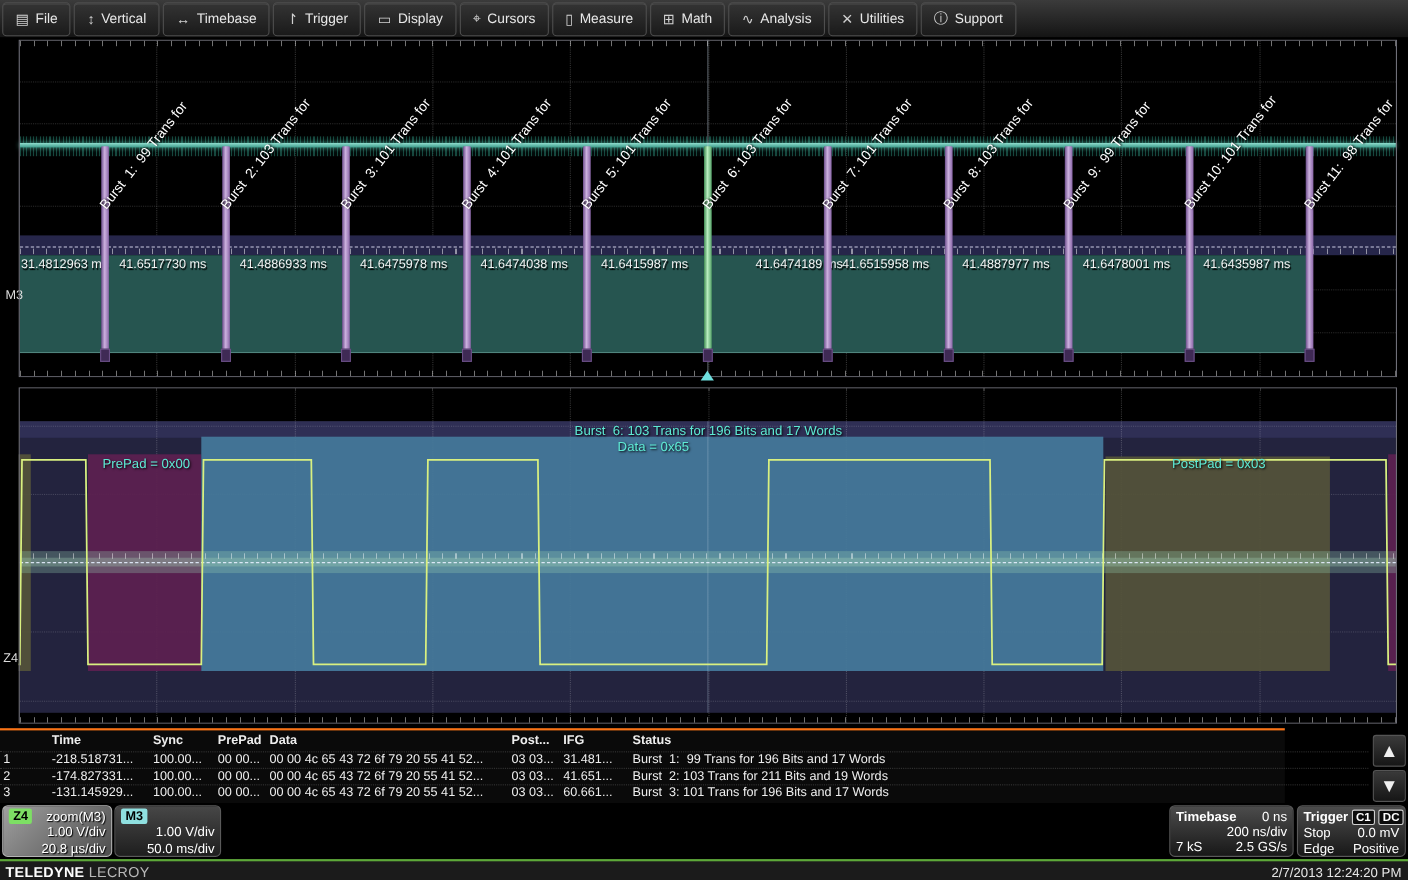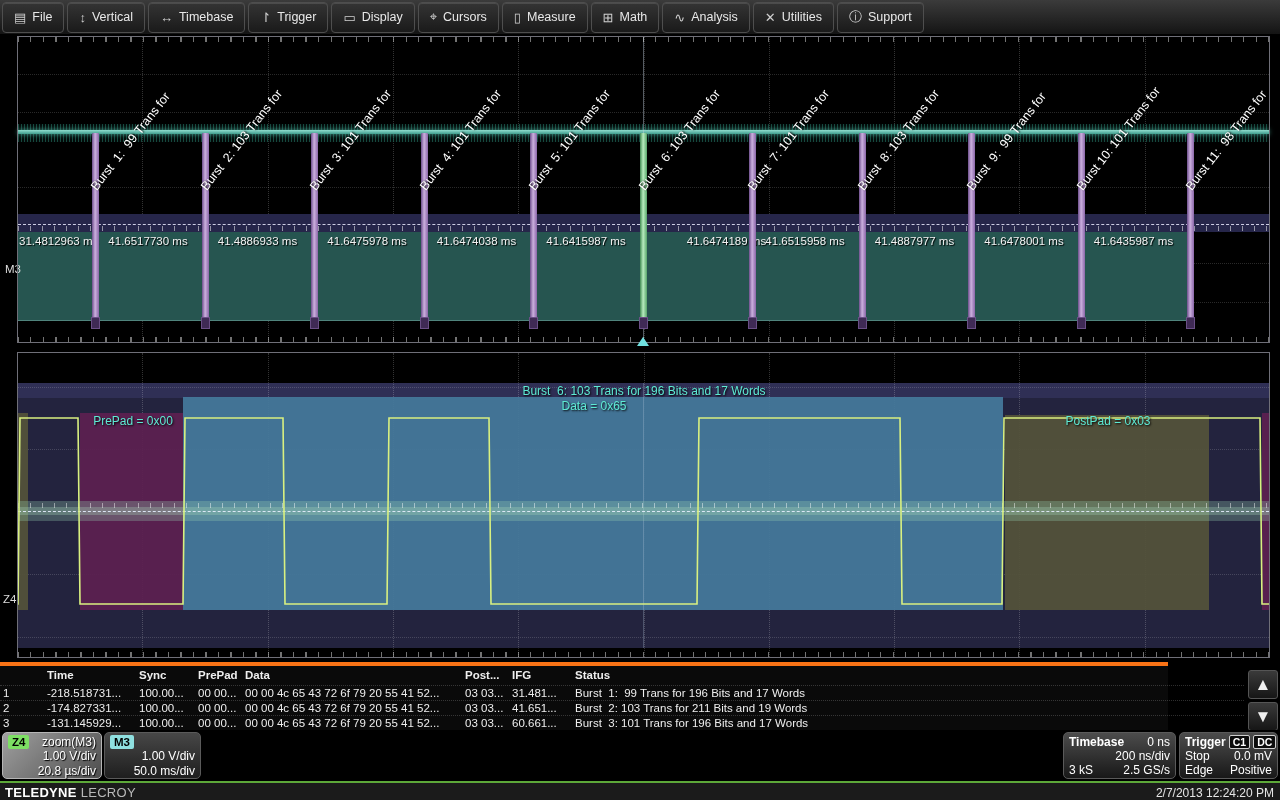--- a/index.html
+++ b/index.html
@@ -58,21 +58,21 @@
   .zp-band-core{position:absolute;left:18px;right:11px;top:155px;height:8px;
      background:rgba(170,215,185,.30);}
   .zp-dash{position:absolute;left:18px;right:11px;top:159px;height:0;
      border-top:1px dashed rgba(230,238,255,.9);}
   .zp-ticks{position:absolute;left:18px;right:11px;top:151px;height:5px;
      background:repeating-linear-gradient(90deg,rgba(255,255,255,.45) 0 1px,transparent 1px 12px);}
   .zp-annot{position:absolute;transform:translateX(-50%);font-size:12px;color:#5eead4;
      white-space:pre;text-shadow:1px 1px 2px #000;}
   
   #decode-table{position:absolute;left:0;top:662px;width:1168px;height:68px;background:#0a0a0a;
-     border-top:4px solid #f97316;border-bottom:2px solid #555;font-size:11.5px;}
+     border-top:2px solid #f97316;border-bottom:2px solid #555;font-size:11.5px;}
   .t-row{position:absolute;left:0;width:1244px;height:15px;border-top:1px dotted rgba(255,255,255,.18);}
   .t-cell{position:absolute;top:1px;white-space:pre;overflow:hidden;color:#eee;}
   .t-head{position:absolute;left:0;top:2px;width:1244px;height:16px;font-weight:bold;color:#fff;}
   .scrollbtn{position:absolute;left:1248px;width:30px;height:29px;background:linear-gradient(#3a3a3a,#161616);
      border:1px solid #555;border-radius:3px;box-sizing:border-box;text-align:center;
      color:#f0f0f0;font-size:17px;line-height:27px;cursor:default;}
   
   #descbar{position:absolute;left:0;top:730px;width:1280px;height:51px;background:#000;}
   .desc-box{position:absolute;top:2px;height:47px;border-radius:5px;box-sizing:border-box;
      font-size:12px;padding:2px 5px;}
@@ -330,21 +330,21 @@
       </div>
       <div class="desc-rows" style="text-align:right">
         <span>1.00 V/div</span>
         <span>50.0 ms/div</span>
       </div>
     </div>
     <div class="desc-box" style="left:1063px;width:113px;background:linear-gradient(#4c4c4c,#181818);border:1px solid #5a5a5a;">
       <div class="dr"><b>Timebase</b>
           <span>0 ns</span></div>
       <div class="dr"><span></span><span>200 ns/div</span></div>
-      <div class="dr"><span>3 kS</span>
+      <div class="dr"><span>7 kS</span>
           <span>2.5 GS/s</span></div>
     </div>
     <div class="desc-box" style="left:1179px;width:99px;background:linear-gradient(#4c4c4c,#181818);border:1px solid #5a5a5a;">
       <div class="dr"><b>Trigger</b>
         <span><span class="minibadge">C1</span><span class="minibadge">DC</span></span></div>
       <div class="dr"><span>Stop</span>
           <span>0.0 mV</span></div>
       <div class="dr"><span>Edge</span>
           <span>Positive</span></div>
     </div>

